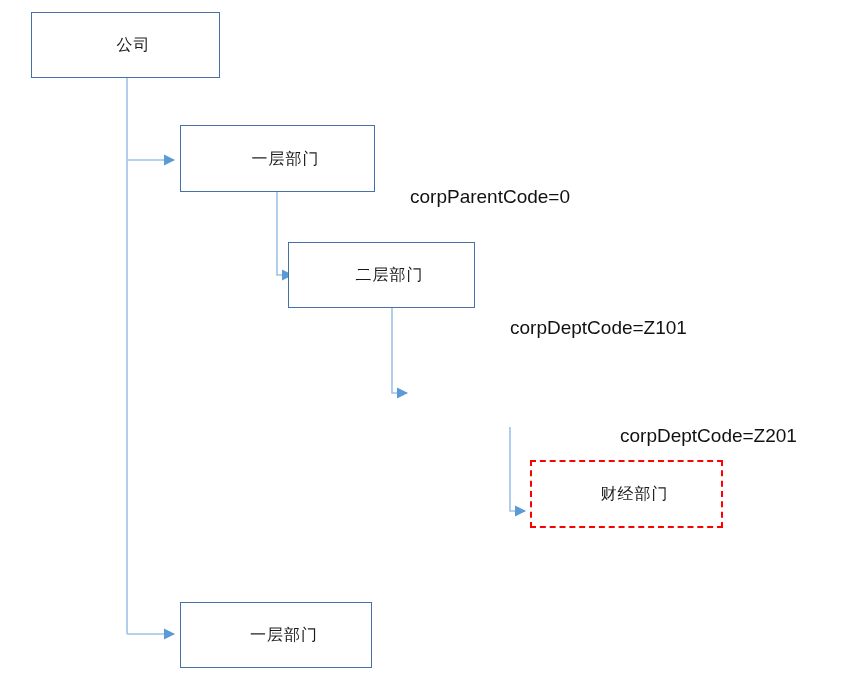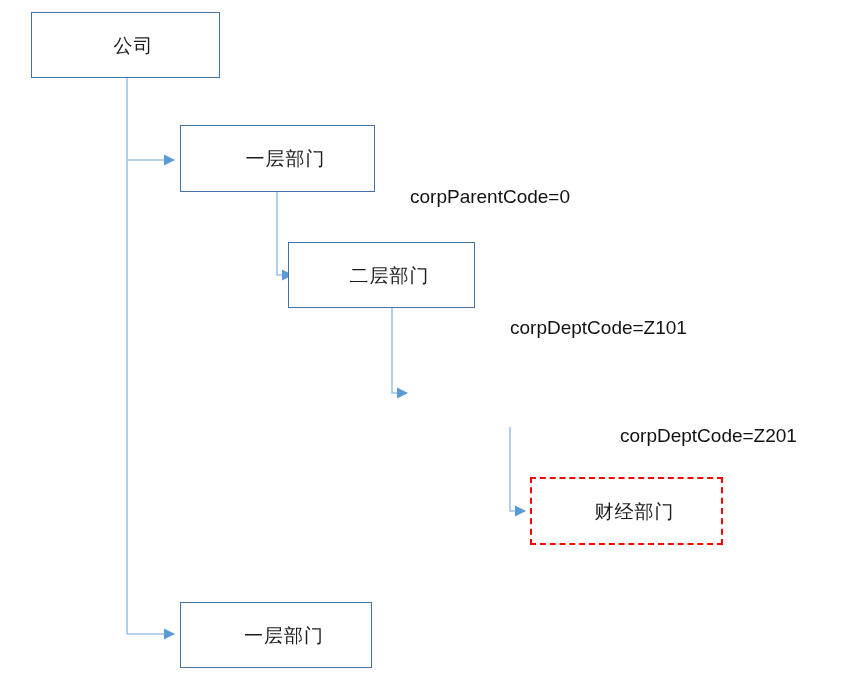--- a/index.html
+++ b/index.html
@@ -37,21 +37,21 @@
   }
   .node.solid {
     border: 1px solid #4472a8;
   }
   .node.dashed-red {
     border: 2px dashed #ff0000;
     background: transparent;
   }
   .node-label {
     font-family: "Liberation Serif", "DejaVu Serif", serif;
-    font-size: 19px;
+    font-size: 16px;
     color: #1a1a1a;
     letter-spacing: 1px;
     line-height: 1;
     white-space: nowrap;
     margin-left: 16px;
     -webkit-font-smoothing: antialiased;
   }
   .annotation {
     position: absolute;
     font-family: "Liberation Sans", "DejaVu Sans", sans-serif;
@@ -96,21 +96,21 @@
 
   <div class="node solid" style="left:180px; top:125px; width:195px; height:67px;">
     <span class="node-label">一层部门</span>
   </div>
 
   <div class="node solid" style="left:288px; top:242px; width:187px; height:66px;">
     <span class="node-label">二层部门</span>
   </div>
 
 
-  <div class="node dashed-red" style="left:530px; top:477px; width:193px; height:68px;justify-content:center;">
+  <div class="node dashed-red" style="left:530px; top:460px; width:193px; height:68px;justify-content:center;">
     <span class="node-label">财经部门</span>
   </div>
 
   <div class="node solid" style="left:180px; top:602px; width:192px; height:66px;">
     <span class="node-label">一层部门</span>
   </div>
 
   <div class="annotation" style="left:410px; top:143px;">
     <span class="line">corpParentCode=0</span>
   </div>

